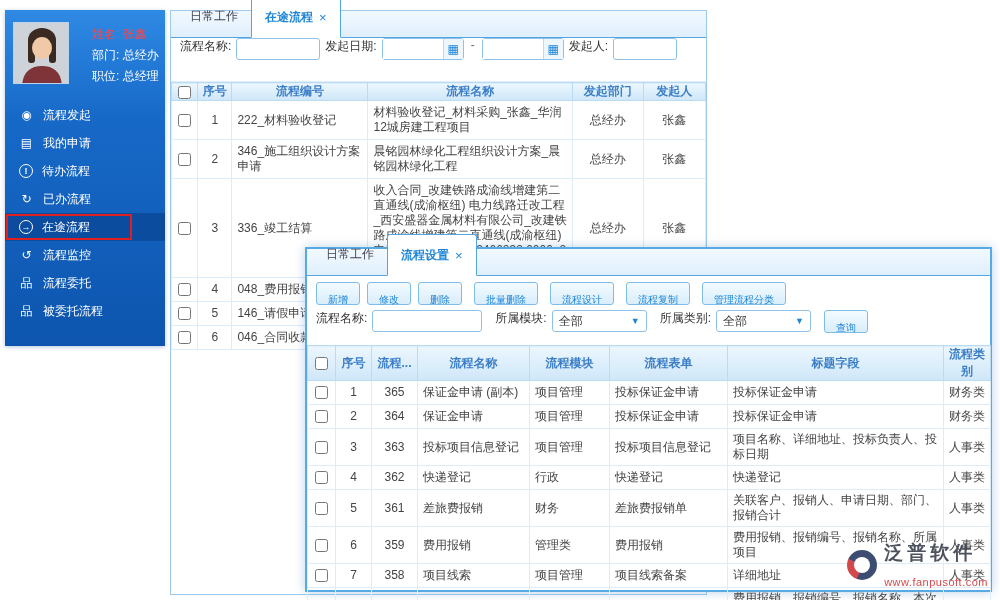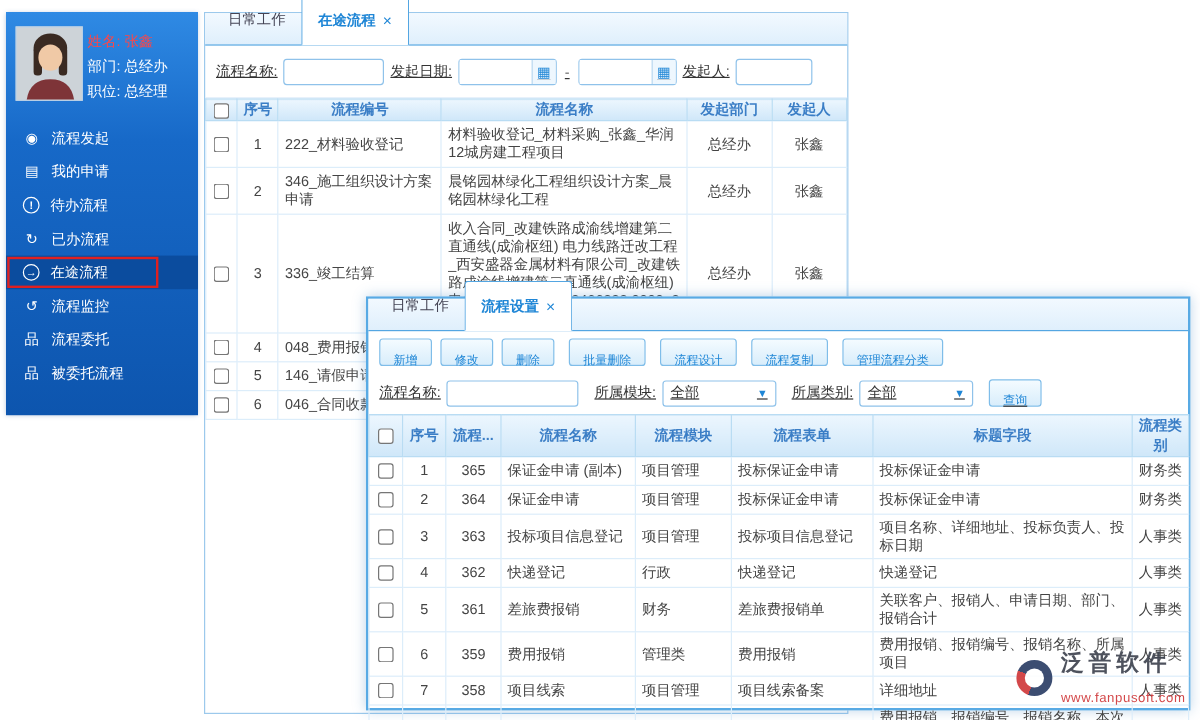--- a/index.html
+++ b/index.html
@@ -17,21 +17,21 @@
     position:absolute; left:5px; top:10px; width:160px; height:336px;
     background:linear-gradient(180deg,#2f8ae4 0%,#1769c8 32%,#0d55ae 100%);
     color:#fff; z-index:5;
     box-shadow:0 1px 4px rgba(40,90,150,.35);
   }
   .profile { display:flex; padding:12px 8px 8px 8px; height:88px; }
   .avatar {
     width:56px; height:62px; flex:none; overflow:hidden;
     border:1px solid #bcd3e8; background:#cdd3d8;
   }
-  .profile-info { margin-left:4px; font-size:12px; line-height:21px; padding-top:2px; white-space:nowrap; }
+  .profile-info { margin-left:23px; font-size:12px; line-height:21px; padding-top:2px; white-space:nowrap; }
   .p-name { color:#ff4646; }
   .section-header {
     height:26px; background:#1a6fd0;
     display:flex; align-items:center; justify-content:space-between;
     padding:0 10px; font-size:13px; font-weight:bold;
     border-top:1px solid #4490de; border-bottom:1px solid #0d4f9f;
   }
   .gear { font-weight:normal; font-size:14px; cursor:pointer; }
   .menu { padding-top:3px; }
   .nav-item {
@@ -66,21 +66,21 @@
     height:42px; padding:0 13px; font-size:12px; color:#445; cursor:pointer;
     display:flex; align-items:center; gap:6px;
   }
   .tab.active {
     background:#fff; border:1px solid #54a6e2; border-bottom:1px solid #fff;
     margin-bottom:-1px; color:#1f86d6; font-weight:bold;
     border-radius:3px 3px 0 0;
   }
   .tab-close { color:#1f86d6; font-weight:normal; font-size:13px; line-height:1; cursor:pointer; }
 
-  .filterbar { display:flex; align-items:center; gap:5px; padding:0 9px; font-size:12px; color:#333;text-decoration:underline; }
+  .filterbar { display:flex; gap:5px; padding:0 9px; font-size:12px; color:#333; }
   .main-window .filterbar { height:44px; border-bottom:1px solid #e2eefb; }
   .settings-window .filterbar { height:35px; }
   .flabel { white-space:nowrap; }
   .f-input {
     height:22px; border:1px solid #8fc2ea; border-radius:3px; padding:0 4px;
     font-size:12px; outline:none; background:#fff; font-family:inherit;
   }
   .w84{width:84px;} .w64{width:64px;} .w110{width:110px;}
   .date-input { display:inline-flex; align-items:center; height:22px; border:1px solid #8fc2ea; border-radius:3px; background:#fff; }
   .date-input input { border:none; width:60px; height:20px; padding:0 3px; font-size:12px; outline:none; font-family:inherit; }

